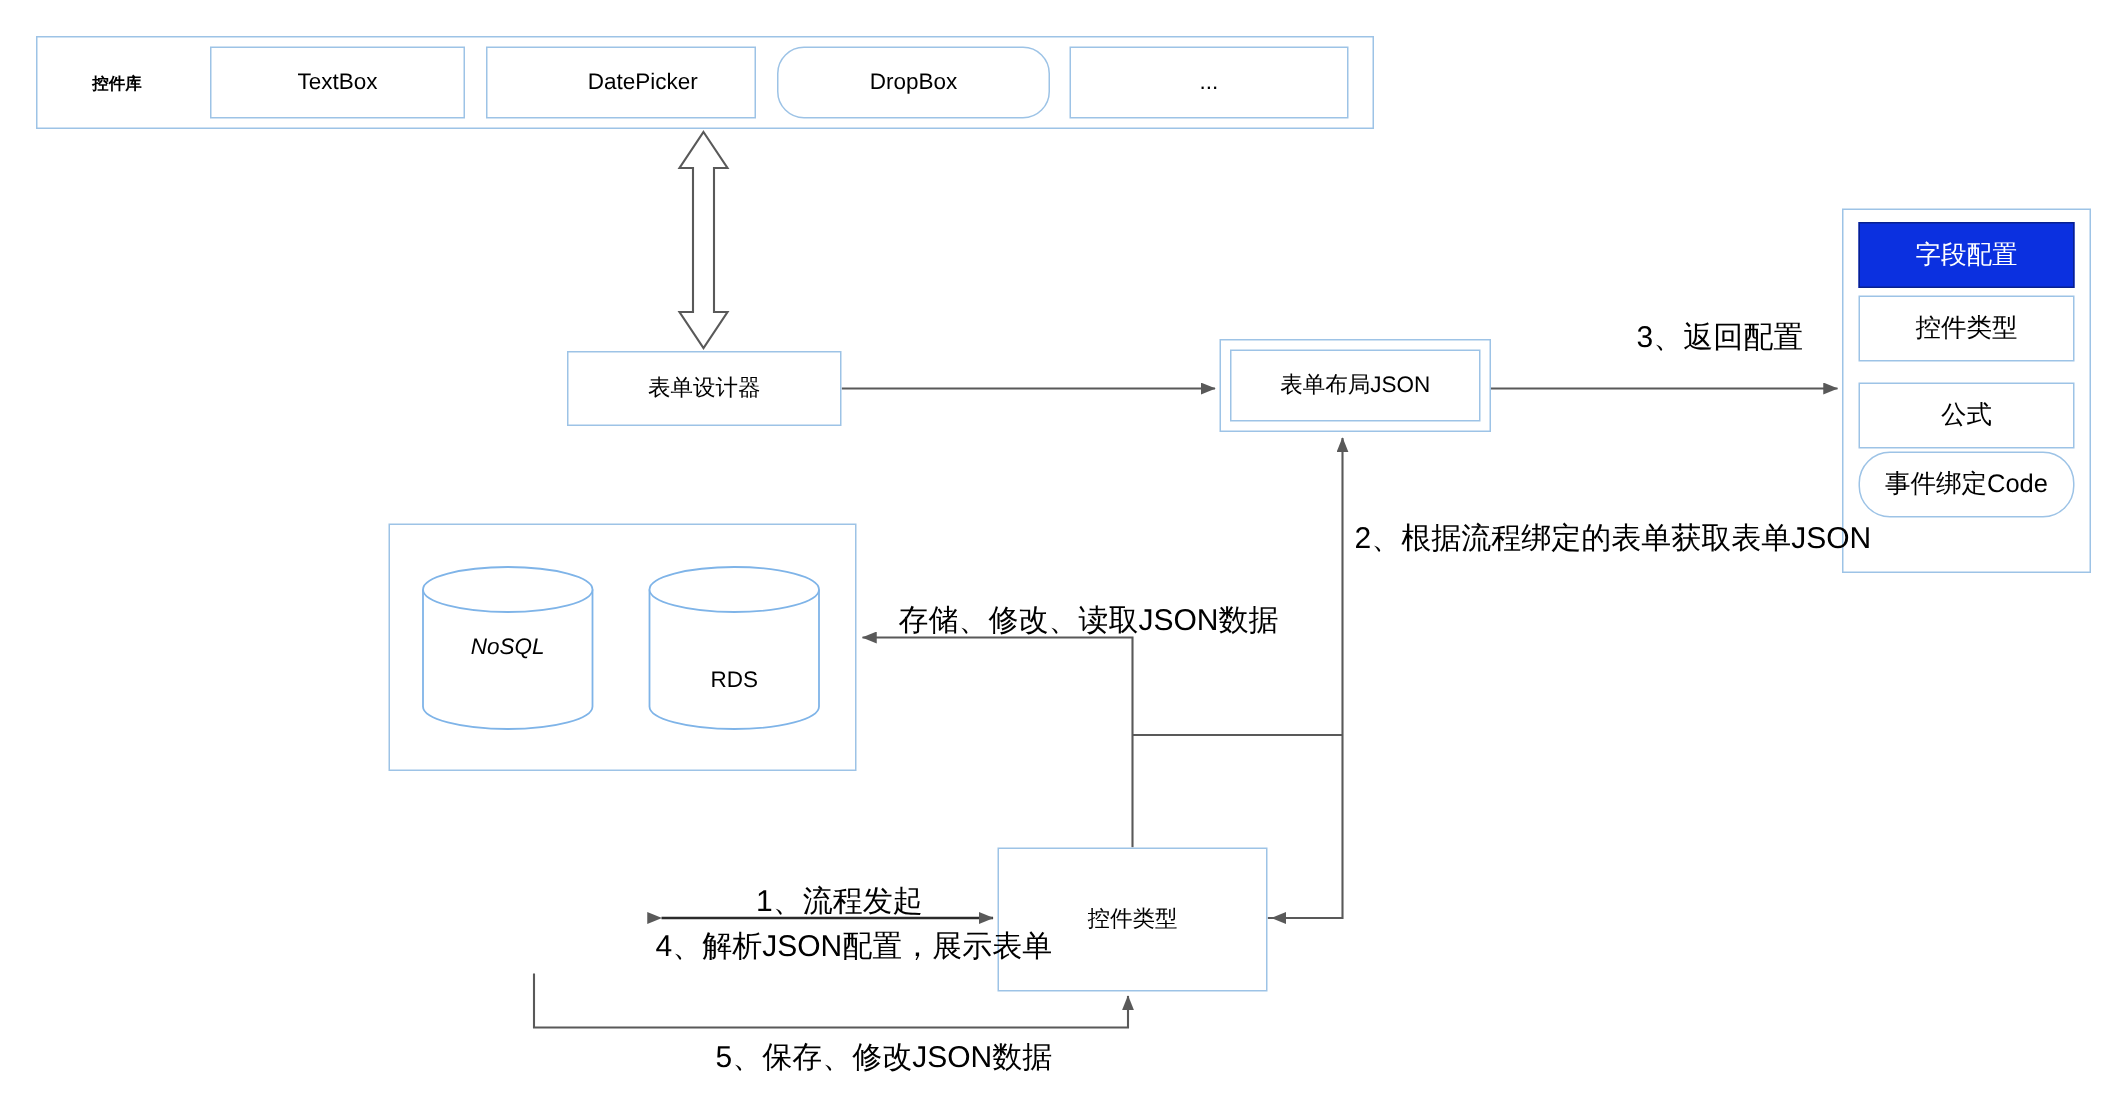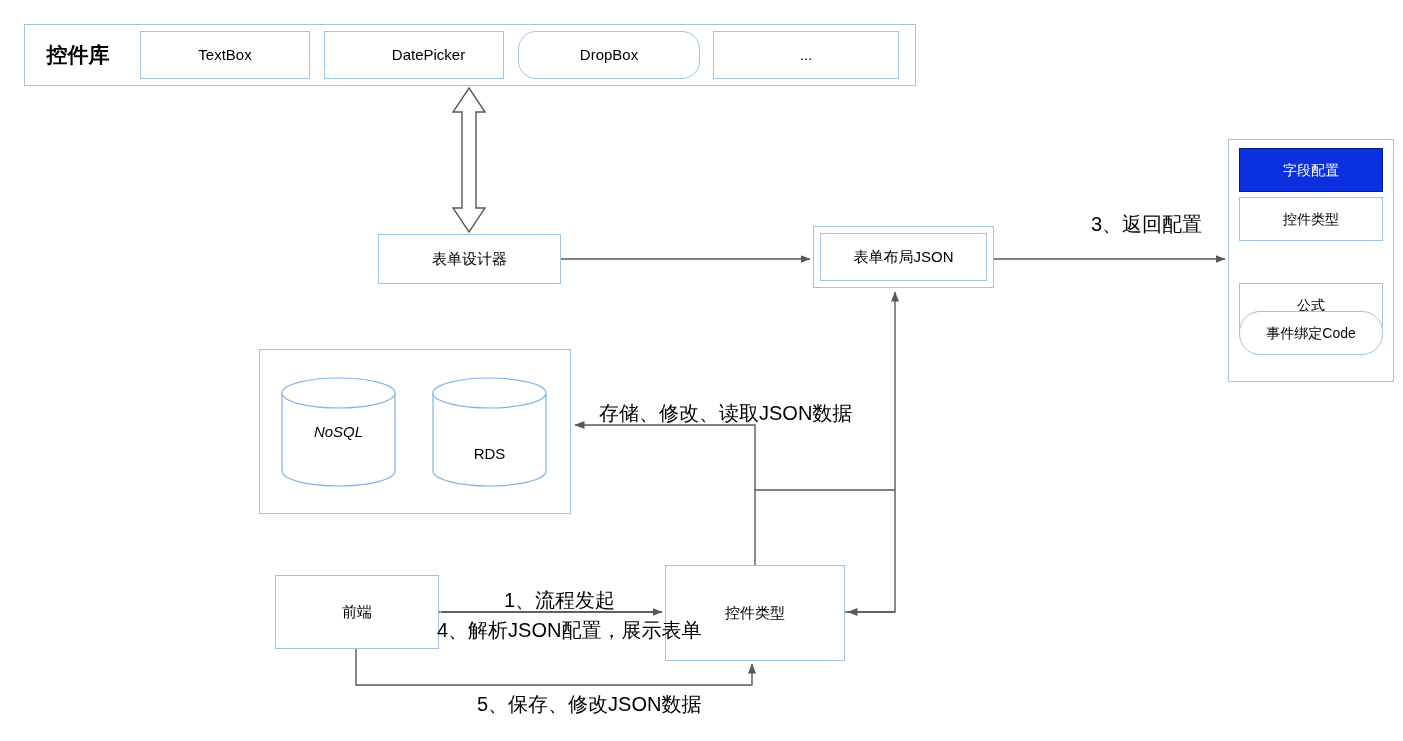--- a/index.html
+++ b/index.html
@@ -41,36 +41,36 @@
   }
 
   
   #lib-panel { left: 24px; top: 24px; width: 892px; height: 62px; }
   #lib-title {
     position: absolute;
     left: 24px; top: 24px;
     width: 108px; height: 62px;
     display: flex; align-items: center; justify-content: center;
     font-weight: bold;
-    font-size: 21px;
+    font-size: 11px;
     color: #000;
   }
   .lib-item {
     font-size: 15px;
     height: 48px;
     top: 31px;
   }
 
   
   #cfg-panel { left: 1228px; top: 139px; width: 166px; height: 243px; }
   .cfg-item {
     left: 1239px;
     width: 144px;
     height: 44px;
-    font-size: 14px;
+    font-size: 17px;
   }
   .cfg-item.active {
     background: #0B30E0;
     border: 1px solid #08208f;
     color: #ffffff;
   }
 
   
   #db-panel { left: 259px; top: 349px; width: 312px; height: 165px; }
   .cyl { position: absolute; }
@@ -162,24 +162,24 @@
     </div>
   </div>
 
   <div class="panel" id="cfg-panel"></div>
   <div class="box cfg-item active" style="top:148px;">
     <span>字段配置</span>
   </div>
   <div class="box cfg-item" style="top:197px;">
     <span>控件类型</span>
   </div>
-  <div class="box cfg-item" style="top:255px;margin-top:28px;">
+  <div class="box cfg-item" style="top:255px;">
     <span>公式</span>
   </div>
-  <div class="box cfg-item" style="top:311px;border-radius:21px;">
+  <div class="box cfg-item" style="top:301px;border-radius:21px;">
     <span>事件绑定Code</span>
   </div>
 
   <div class="panel" id="db-panel"></div>
 
   <div class="cyl" style="left:281px; top:377px; width:115px; height:110px;">
     <svg width="115" height="110" viewBox="0 0 115 110" xmlns="http://www.w3.org/2000/svg">
       <path d="M1,16 L1,94 A56.5,15 0 0 0 114,94 L114,16" fill="#ffffff" stroke="#7FB4E8" stroke-width="1.2"></path>
       <ellipse cx="57.5" cy="16" rx="56.5" ry="15" fill="#ffffff" stroke="#7FB4E8" stroke-width="1.2"></ellipse>
     </svg>
@@ -187,30 +187,28 @@
   </div>
 
   <div class="cyl" style="left:432px; top:377px; width:115px; height:110px;">
     <svg width="115" height="110" viewBox="0 0 115 110" xmlns="http://www.w3.org/2000/svg">
       <path d="M1,16 L1,94 A56.5,15 0 0 0 114,94 L114,16" fill="#ffffff" stroke="#7FB4E8" stroke-width="1.2"></path>
       <ellipse cx="57.5" cy="16" rx="56.5" ry="15" fill="#ffffff" stroke="#7FB4E8" stroke-width="1.2"></ellipse>
     </svg>
     <div class="cyl-label" style="top:46px;margin-top:22px;">RDS</div>
   </div>
 
-  <div class="box" style="left:275px; top:575px; width:164px; height:74px;">
-    <span>前端</span>
-  </div>
 
   <div class="box" style="left:665px; top:565px; width:180px; height:96px;">
     <span>控件类型</span>
   </div>
 
   <div class="edge-label" style="left:1091px; top:211px;">3、返回配置</div>
 
+  <div class="edge-label" style="left:903px; top:345px;">2、根据流程绑定的表单获取表单JSON</div>
 
   <div class="edge-label" style="left:599px; top:400px;">存储、修改、读取JSON数据</div>
 
   <div class="edge-label" style="left:504px; top:587px;">1、流程发起</div>
 
   <div class="edge-label" style="left:437px; top:617px;">4、解析JSON配置，展示表单</div>
 
   <div class="edge-label" style="left:477px; top:691px;">5、保存、修改JSON数据</div>
 
 </div>

